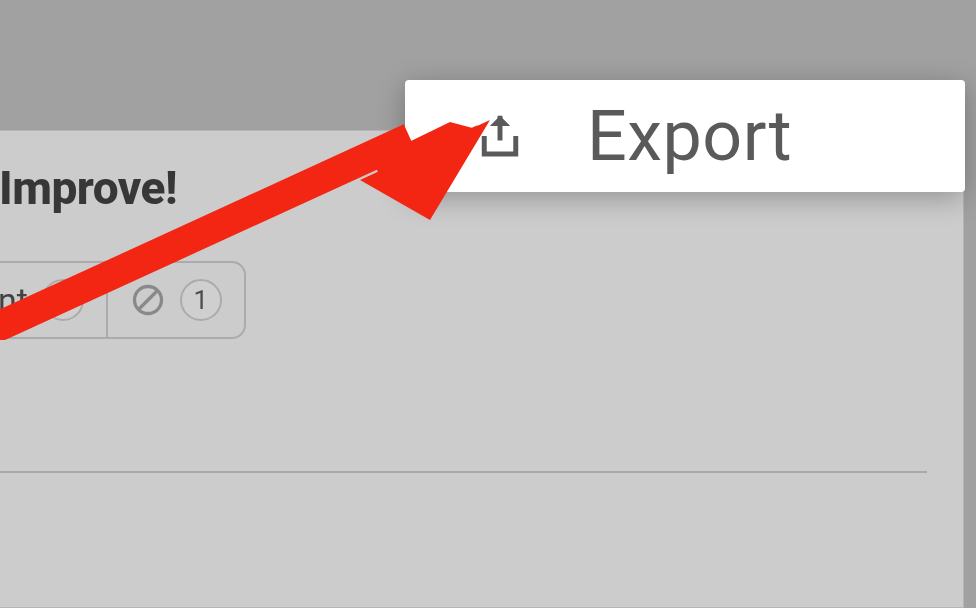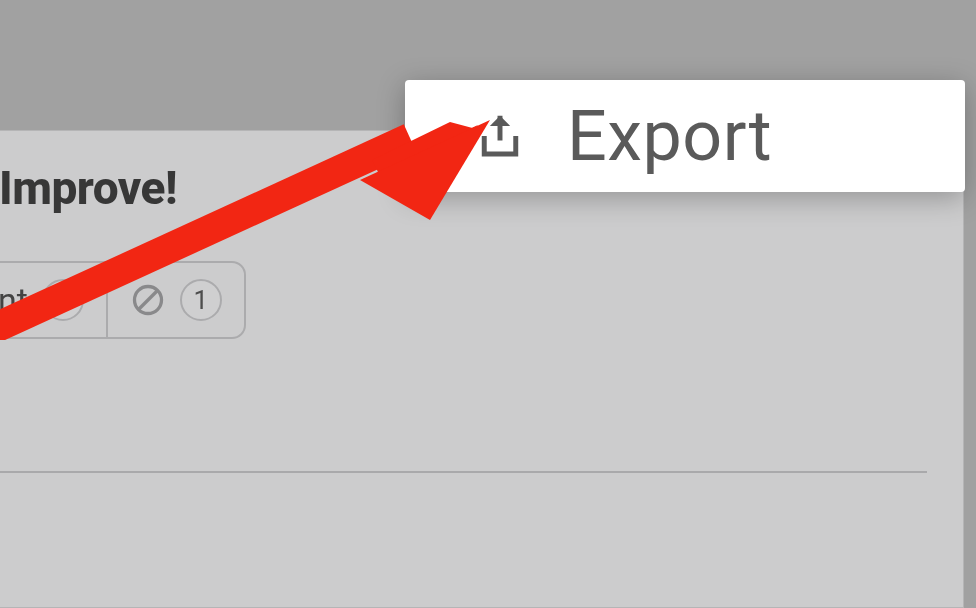--- a/index.html
+++ b/index.html
@@ -119,20 +119,21 @@
     .export-btn .icon-wrap {
       display: inline-flex;
       align-items: center;
       justify-content: center;
     }
     .export-label {
       font-size: 70px;
       color: #5a5a5a;
       font-weight: 400;
       letter-spacing: 0.5px;
+      margin-left: 20px;
     }
 
     .arrow {
       position: absolute;
       left: -20px;
       top: 110px;
       pointer-events: none;
     }
 
     .overlay {

